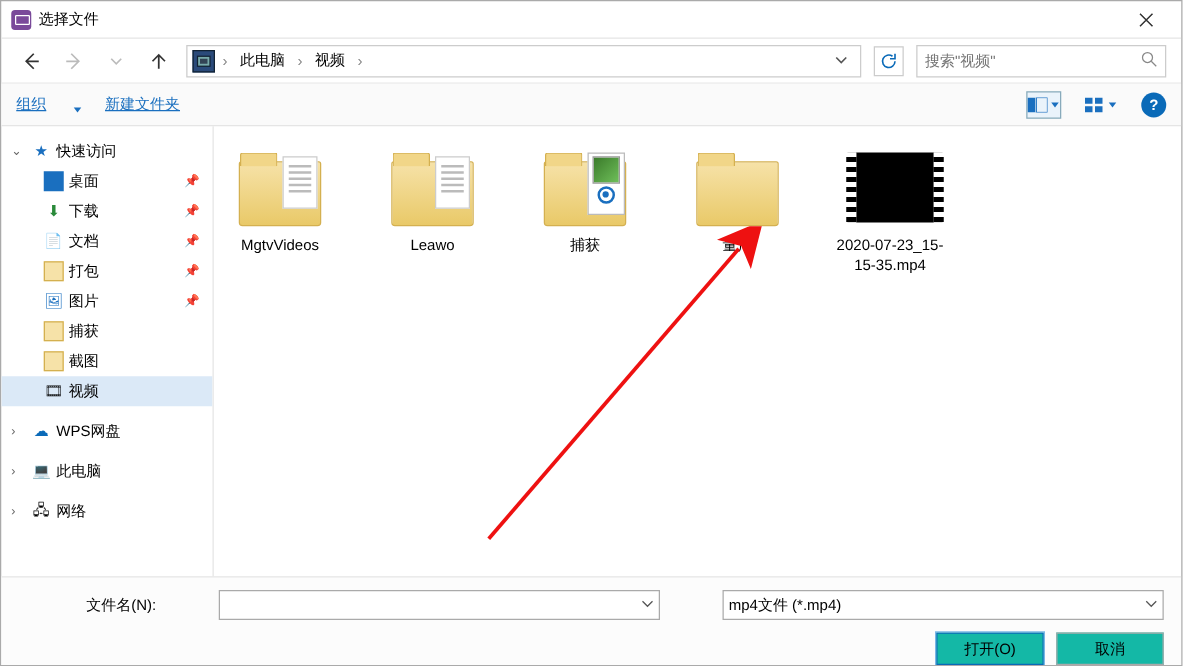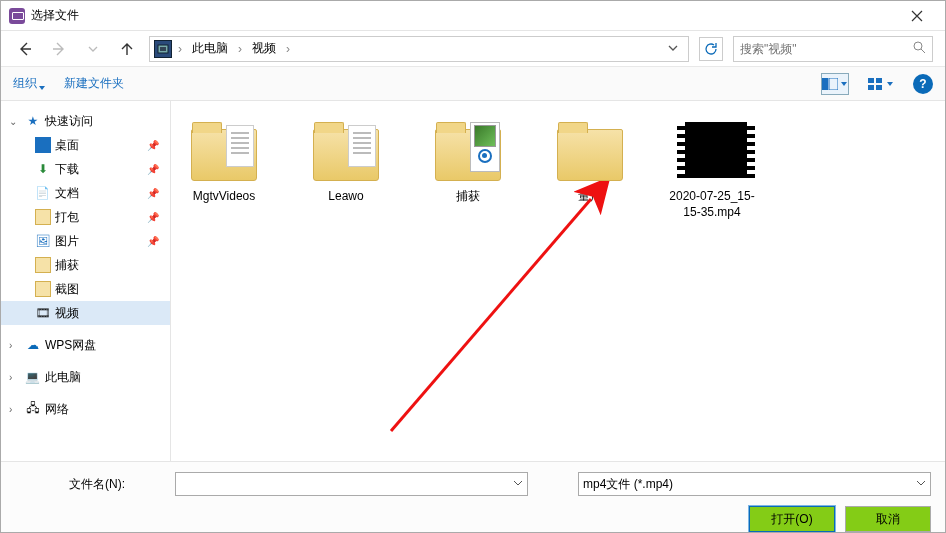--- a/index.html
+++ b/index.html
@@ -16,21 +16,21 @@
 .bc-icon{width:18px;height:18px;background:#2a4a7a;border:1px solid #123;display:inline-flex;align-items:center;justify-content:center;}
 .bc-icon svg{width:12px;height:12px;}
 .bc-sep{color:#888;padding:0 4px;}
 .bc-item{padding:2px 4px;cursor:pointer;}
 .bc-drop{padding:0 6px;color:#555;cursor:pointer;}
 .bc-refresh{width:24px;height:24px;border:1px solid #ccc;display:flex;align-items:center;justify-content:center;cursor:pointer;color:#0a6ab8;}
 .searchbox{width:200px;height:26px;border:1px solid #ccc;display:flex;align-items:center;padding:0 6px;color:#888;}
 .searchbox input{border:none;outline:none;flex:1;color:#888;font-size:12px;}
 .searchbox .sicon{color:#999;}
 .toolbar{height:34px;display:flex;align-items:center;padding:0 12px;gap:18px;background:#fafafa;border-bottom:1px solid #e5e5e5;}
-.toolbar .tbtn{color:#1a6fbf;cursor:pointer;display:flex;align-items:flex-end;gap:1px;}
+.toolbar .tbtn{color:#1a6fbf;cursor:pointer;display:flex;align-items:flex-end;gap:21px;text-decoration:underline;}
 .toolbar .spacer{flex:1;}
 .toolbar .vbtn{width:28px;height:22px;border:1px solid transparent;display:flex;align-items:center;justify-content:center;cursor:pointer;color:#1a6fbf;}
 .toolbar .vbtn.hl{border:1px solid #8ab;background:#eaf3fb;}
 .toolbar .help{width:20px;height:20px;border-radius:50%;background:#0a6ab8;color:#fff;display:flex;align-items:center;justify-content:center;cursor:pointer;font-weight:bold;}
 .main{display:flex;height:360px;}
 .sidebar{width:170px;border-right:1px solid #e5e5e5;overflow:auto;padding:8px 0;}
 .tree-item{display:flex;align-items:center;height:24px;padding-left:8px;gap:4px;cursor:pointer;}
 .tree-item.selected{background:#dbe9f7;}
 .tree-item .chev{width:12px;color:#666;font-size:10px;}
 .tree-item .ticon{width:16px;height:16px;display:inline-flex;align-items:center;justify-content:center;}
@@ -53,21 +53,21 @@
 .video-thumb::after{right:-1px;background-image:repeating-linear-gradient(#fff 0,#fff 4px,#000 4px,#000 8px);}
 .item .label{line-height:1.3;word-break:break-all;max-width:100%;}
 .bottom{border-top:1px solid #e5e5e5;padding:10px 14px 14px;background:#fcfcfc;}
 .row{display:flex;align-items:center;gap:10px;}
 .row label{width:110px;text-align:right;}
 .row select,.row .combo{height:24px;border:1px solid #aaa;padding:0 4px;background:#fff;}
 .row .combo{flex:1;display:flex;align-items:center;justify-content:space-between;cursor:text;margin-left:40px;}
 .row .combo .dd{color:#555;cursor:pointer;}
 .filter{width:180px;}
 .btns{display:flex;gap:10px;justify-content:flex-end;margin-top:10px;}
-.btns button{width:86px;height:26px;border:1px solid #aaa;background:#84cc16;cursor:pointer;}
+.btns button{width:86px;height:26px;border:1px solid #aaa;background:#14b8a6;cursor:pointer;}
 .btns button.primary{border:1px solid #0a6ab8;outline:1px solid #7ab6e5;}
 .arrow-annot{position:absolute;left:210px;top:80px;width:230px;height:260px;pointer-events:none;}
 
 .ic-star{color:#1a6fbf;}
 .ic-blue{background:#1a6fbf;width:14px;height:12px;}
 .ic-green{color:#2a8a3a;}
 .ic-yellow{background:#f6e2a8;border:1px solid #d4b050;width:14px;height:11px;}
 </style>
 </head>
 <body>
@@ -275,21 +275,21 @@
     <div class="item">
       <div class="thumb">
           <div class="folder-thumb"></div>
         </div>
       <div class="label">量产</div>
     </div>
     <div class="item">
       <div class="thumb">
           <div class="video-thumb"></div>
         </div>
-      <div class="label">2020-07-25_15-15-35.mp4</div>
+      <div class="label">2020-07-23_15-15-35.mp4</div>
     </div>
 
     <svg class="arrow-annot" viewBox="0 0 230 260">
       <defs>
           <marker id="ah" markerWidth="12" markerHeight="12" refX="2" refY="6" orient="auto">
             <path d="M0,0 L12,6 L0,12 L3,6 z" fill="#e11"></path>
           </marker>
         </defs>
       <line x1="10" y1="250" x2="210" y2="18" stroke="#e11" stroke-width="3" marker-end="url(#ah)"></line>
     </svg>

